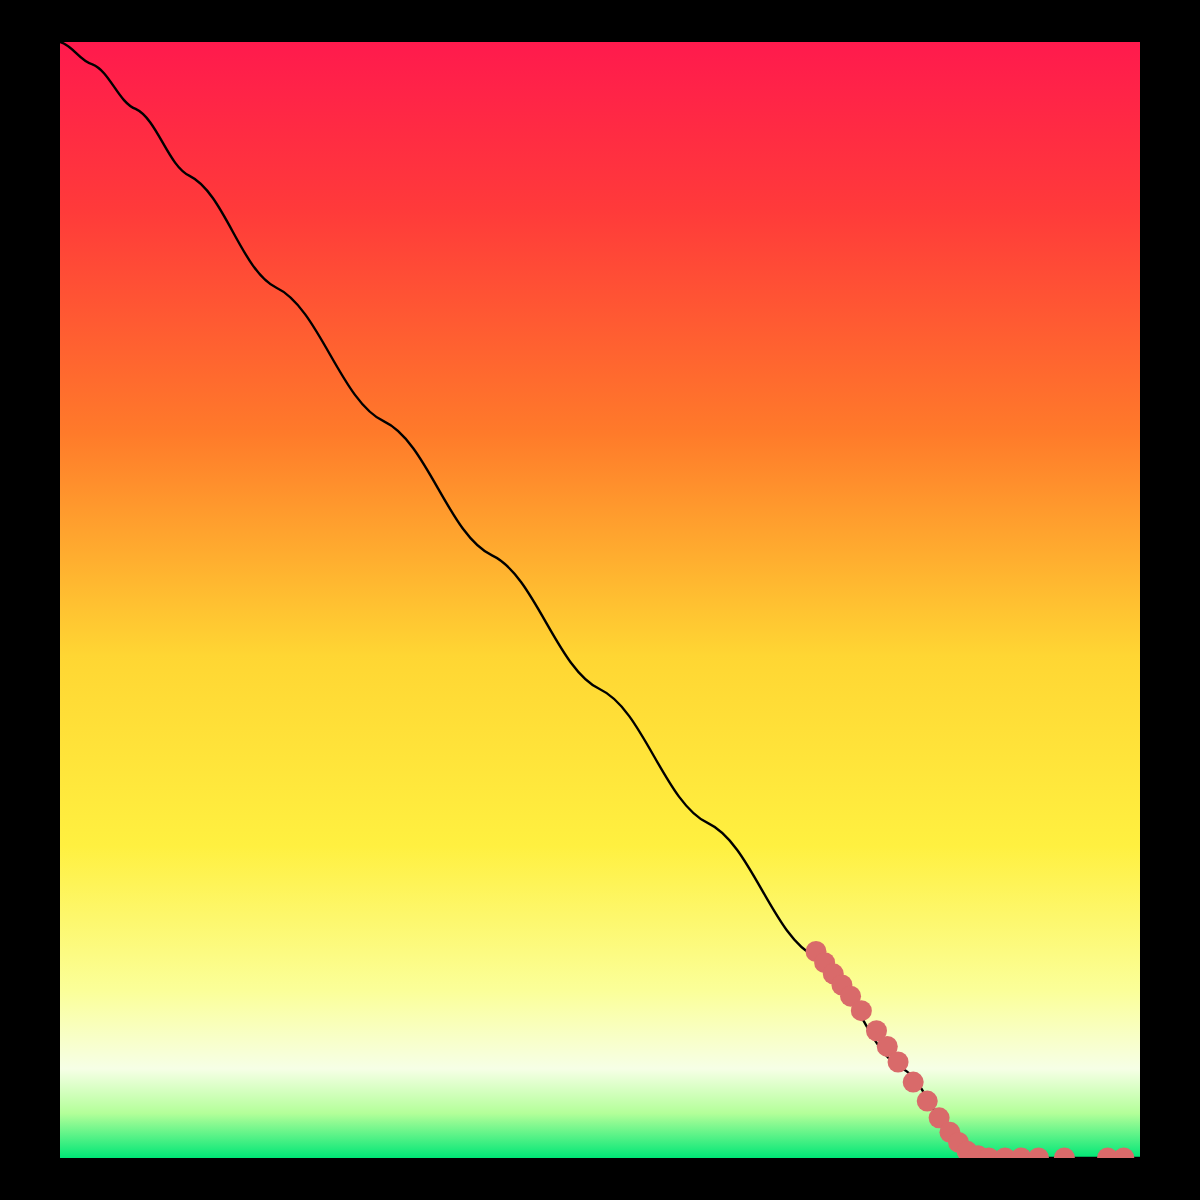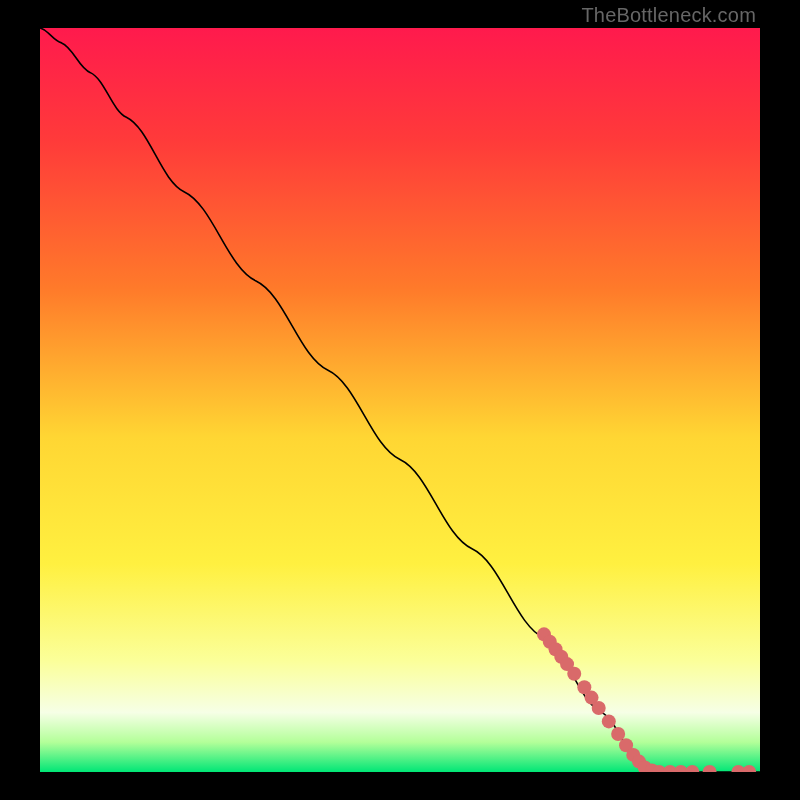--- a/index.html
+++ b/index.html
@@ -23,21 +23,20 @@
     font-size: 20px;
     font-weight: 500;
     color: #666666;
     letter-spacing: 0.2px;
   }
 </style>
 </head>
 <body>
 
 <div class="frame">
-  <div class="attribution">TheBottleneck.com</div>
   <div class="plot">
     <svg id="chart-svg" viewBox="0 0 720 744" width="720" height="744" preserveAspectRatio="none">
       <defs>
         <linearGradient id="bg-grad" x1="0" y1="0" x2="0" y2="1">
             <stop offset="0%" stop-color="#ff1a4d"></stop>
             <stop offset="15%" stop-color="#ff3a3a"></stop>
             <stop offset="35%" stop-color="#ff7a2a"></stop>
             <stop offset="55.00000000000001%" stop-color="#ffd633"></stop>
             <stop offset="72%" stop-color="#fff040"></stop>
             <stop offset="85%" stop-color="#fbff99"></stop>

